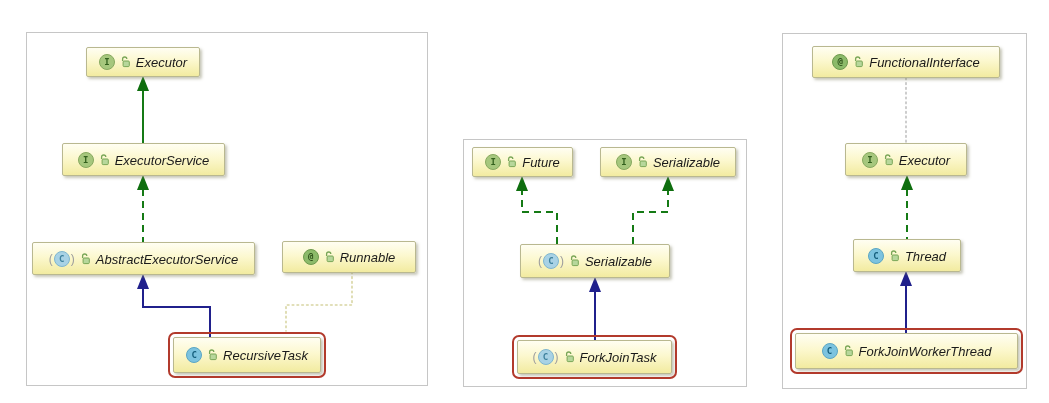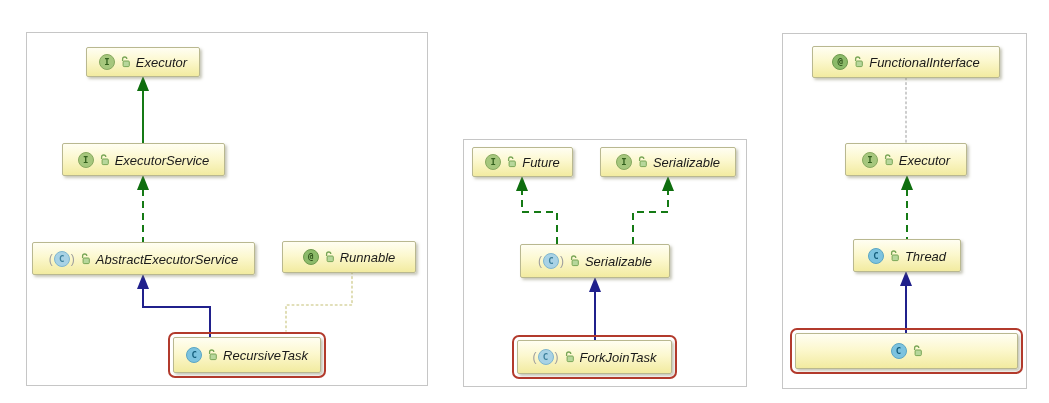--- a/index.html
+++ b/index.html
@@ -252,15 +252,16 @@
   <div class="node k-class selected" style="left:795px;top:333px;width:221px;height:34px;">
     <span class="badge-wrap">
         <span class="badge">C</span>
       </span>
     <span class="lock">
         <svg width="11" height="12" viewBox="0 0 11 12">
           <path d="M2.6 5 V3.1 A2.1 2.1 0 0 1 6.8 3.1" fill="none" stroke="#79a657" stroke-width="1.3"></path>
           <rect x="3.1" y="5" width="6.2" height="5.6" rx="1" fill="#b7d79b" stroke="#79a657"></rect>
         </svg>
       </span>
+    <span class="lbl">ForkJoinWorkerThread</span>
   </div>
 
 </div>
 
 </body></html>

